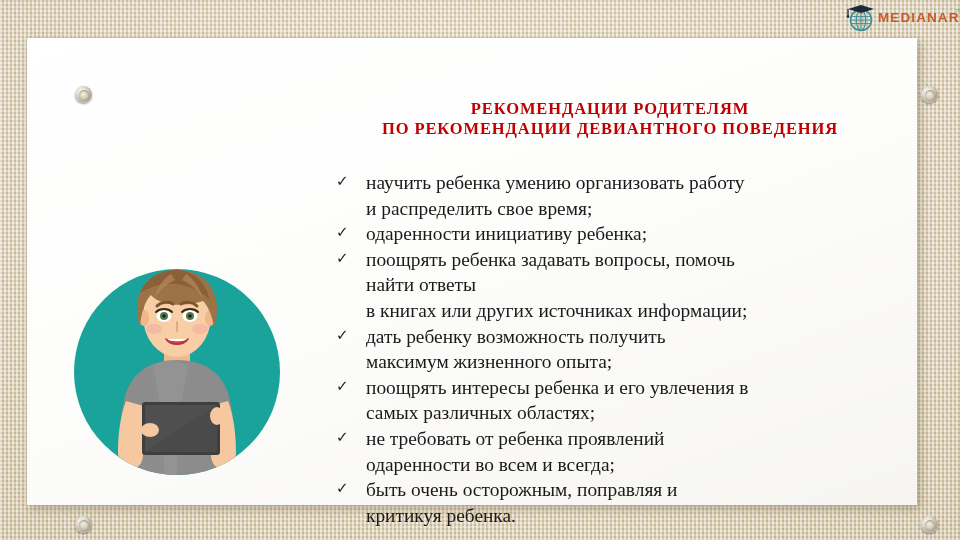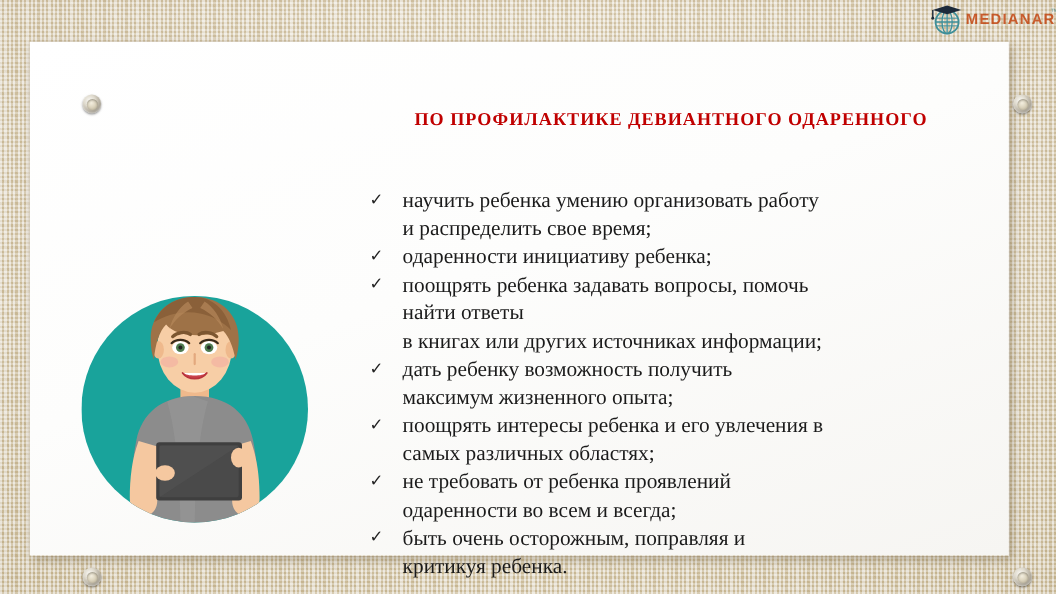--- a/index.html
+++ b/index.html
@@ -92,21 +92,22 @@
 <div id="bg"></div>
 
 <div id="panel">
   <div class="screw" id="screw-tl"></div>
   <div class="screw" id="screw-tr"></div>
   <div class="screw" id="screw-bl"></div>
   <div class="screw" id="screw-br"></div>
 </div>
 
 <div id="title">
-  <div>ПО  ПРОФИЛАКТИКЕ  ДЕВИАНТНОГО  ОДАРЕННОГО</div>
+  <div>РЕКОМЕНДАЦИИ  РОДИТЕЛЯМ</div>
+  <div>ПО  РЕКОМЕНДАЦИИ  ДЕВИАНТНОГО  ПОВЕДЕНИЯ</div>
 </div>
 
 <div id="list">
   <div class="li">
     <span class="chk">✓</span>
     <span class="txt">научить ребенка умению организовать работу<br>и распределить свое время;</span>
   </div>
   <div class="li">
     <span class="chk">✓</span>
     <span class="txt">одаренности инициативу ребенка;</span>

